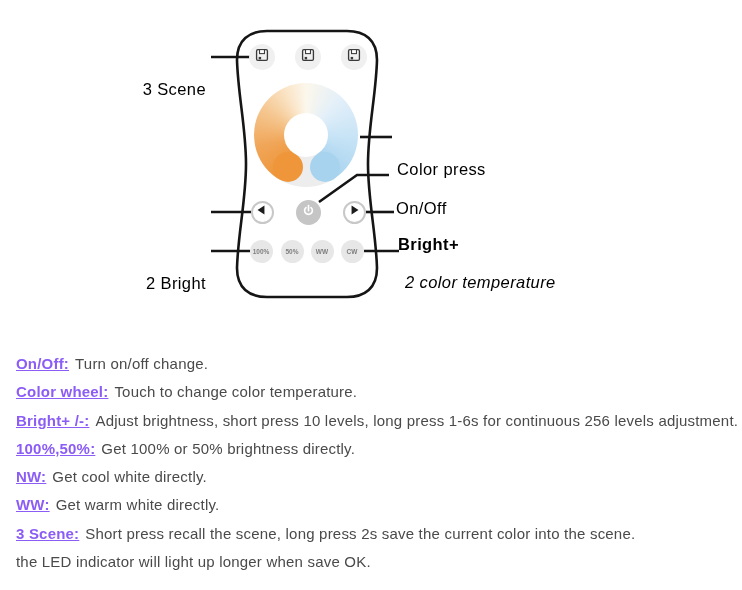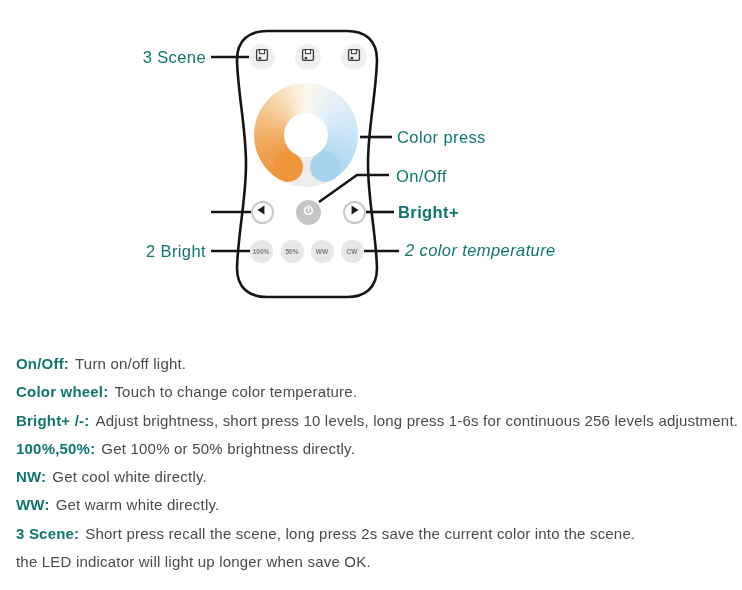--- a/index.html
+++ b/index.html
@@ -10,21 +10,21 @@
     font-family:"Liberation Sans", sans-serif;
     color:#3c3c3c;
     overflow:hidden;
   }
   .diagram{position:absolute;left:0;top:0;width:742px;height:340px;}
   .base-svg{position:absolute;left:0;top:0;pointer-events:none;}
 
   
   .callout{
     position:absolute;height:20px;line-height:20px;
-    font-size:16.5px;font-weight:300;letter-spacing:0.4px;color:#0f766e;
+    font-size:16.5px;font-weight:300;letter-spacing:0.4px;color:#000000;margin-top:32px;
   }
   .callout.right-align{text-align:right;}
 
   
   .scene-btn{
     position:absolute;width:26px;height:26px;border-radius:50%;
     background:#f0f0f0;display:flex;align-items:center;justify-content:center;
   }
 
   
@@ -66,21 +66,21 @@
     display:flex;align-items:center;justify-content:center;
     font-size:6.5px;font-weight:bold;letter-spacing:0;
   }
 
   
   .descriptions{
     position:absolute;left:16px;top:350px;width:726px;
     font-size:15px;letter-spacing:0.2px;color:#4a4a4a;
   }
   .desc-line{height:28.3px;line-height:28.3px;white-space:nowrap;}
-  .desc-line .term{font-weight:bold;color:#0f766e;margin-right:6px;letter-spacing:0.2px;}
+  .desc-line .term{font-weight:bold;color:#8b5cf6;margin-right:6px;letter-spacing:0.2px;text-decoration:underline;}
   .desc-line .term:empty{margin-right:0;}
 </style>
 </head>
 <body>
 
 <div class="page">
 
   <div class="diagram">
 
     <svg class="base-svg" width="742" height="340" viewBox="0 0 742 340">
@@ -178,21 +178,21 @@
     <div class="callout right-align" style="left:80px;top:47px;width:126px;">3 Scene</div>
     <div class="callout" style="left:397px;top:127px;">Color press</div>
     <div class="callout" style="left:396px;top:166px;">On/Off</div>
     <div class="callout" style="left:398px;top:202px;font-weight:bold;">Bright+</div>
     <div class="callout right-align" style="left:80px;top:241px;width:126px;">2 Bright</div>
     <div class="callout" style="left:405px;top:240px;font-style:italic;">2 color temperature</div>
   </div>
 
   <div class="descriptions">
     <div class="desc-line">
-      <span class="term">On/Off:</span><span>Turn on/off light.</span>
+      <span class="term">On/Off:</span><span>Turn on/off change.</span>
     </div>
     <div class="desc-line">
       <span class="term">Color wheel:</span><span>Touch to change color temperature.</span>
     </div>
     <div class="desc-line">
       <span class="term">Bright+ /-:</span><span>Adjust brightness, short press 10 levels, long press 1-6s for continuous 256 levels adjustment.</span>
     </div>
     <div class="desc-line">
       <span class="term">100%,50%:</span><span>Get 100% or 50% brightness directly.</span>
     </div>

